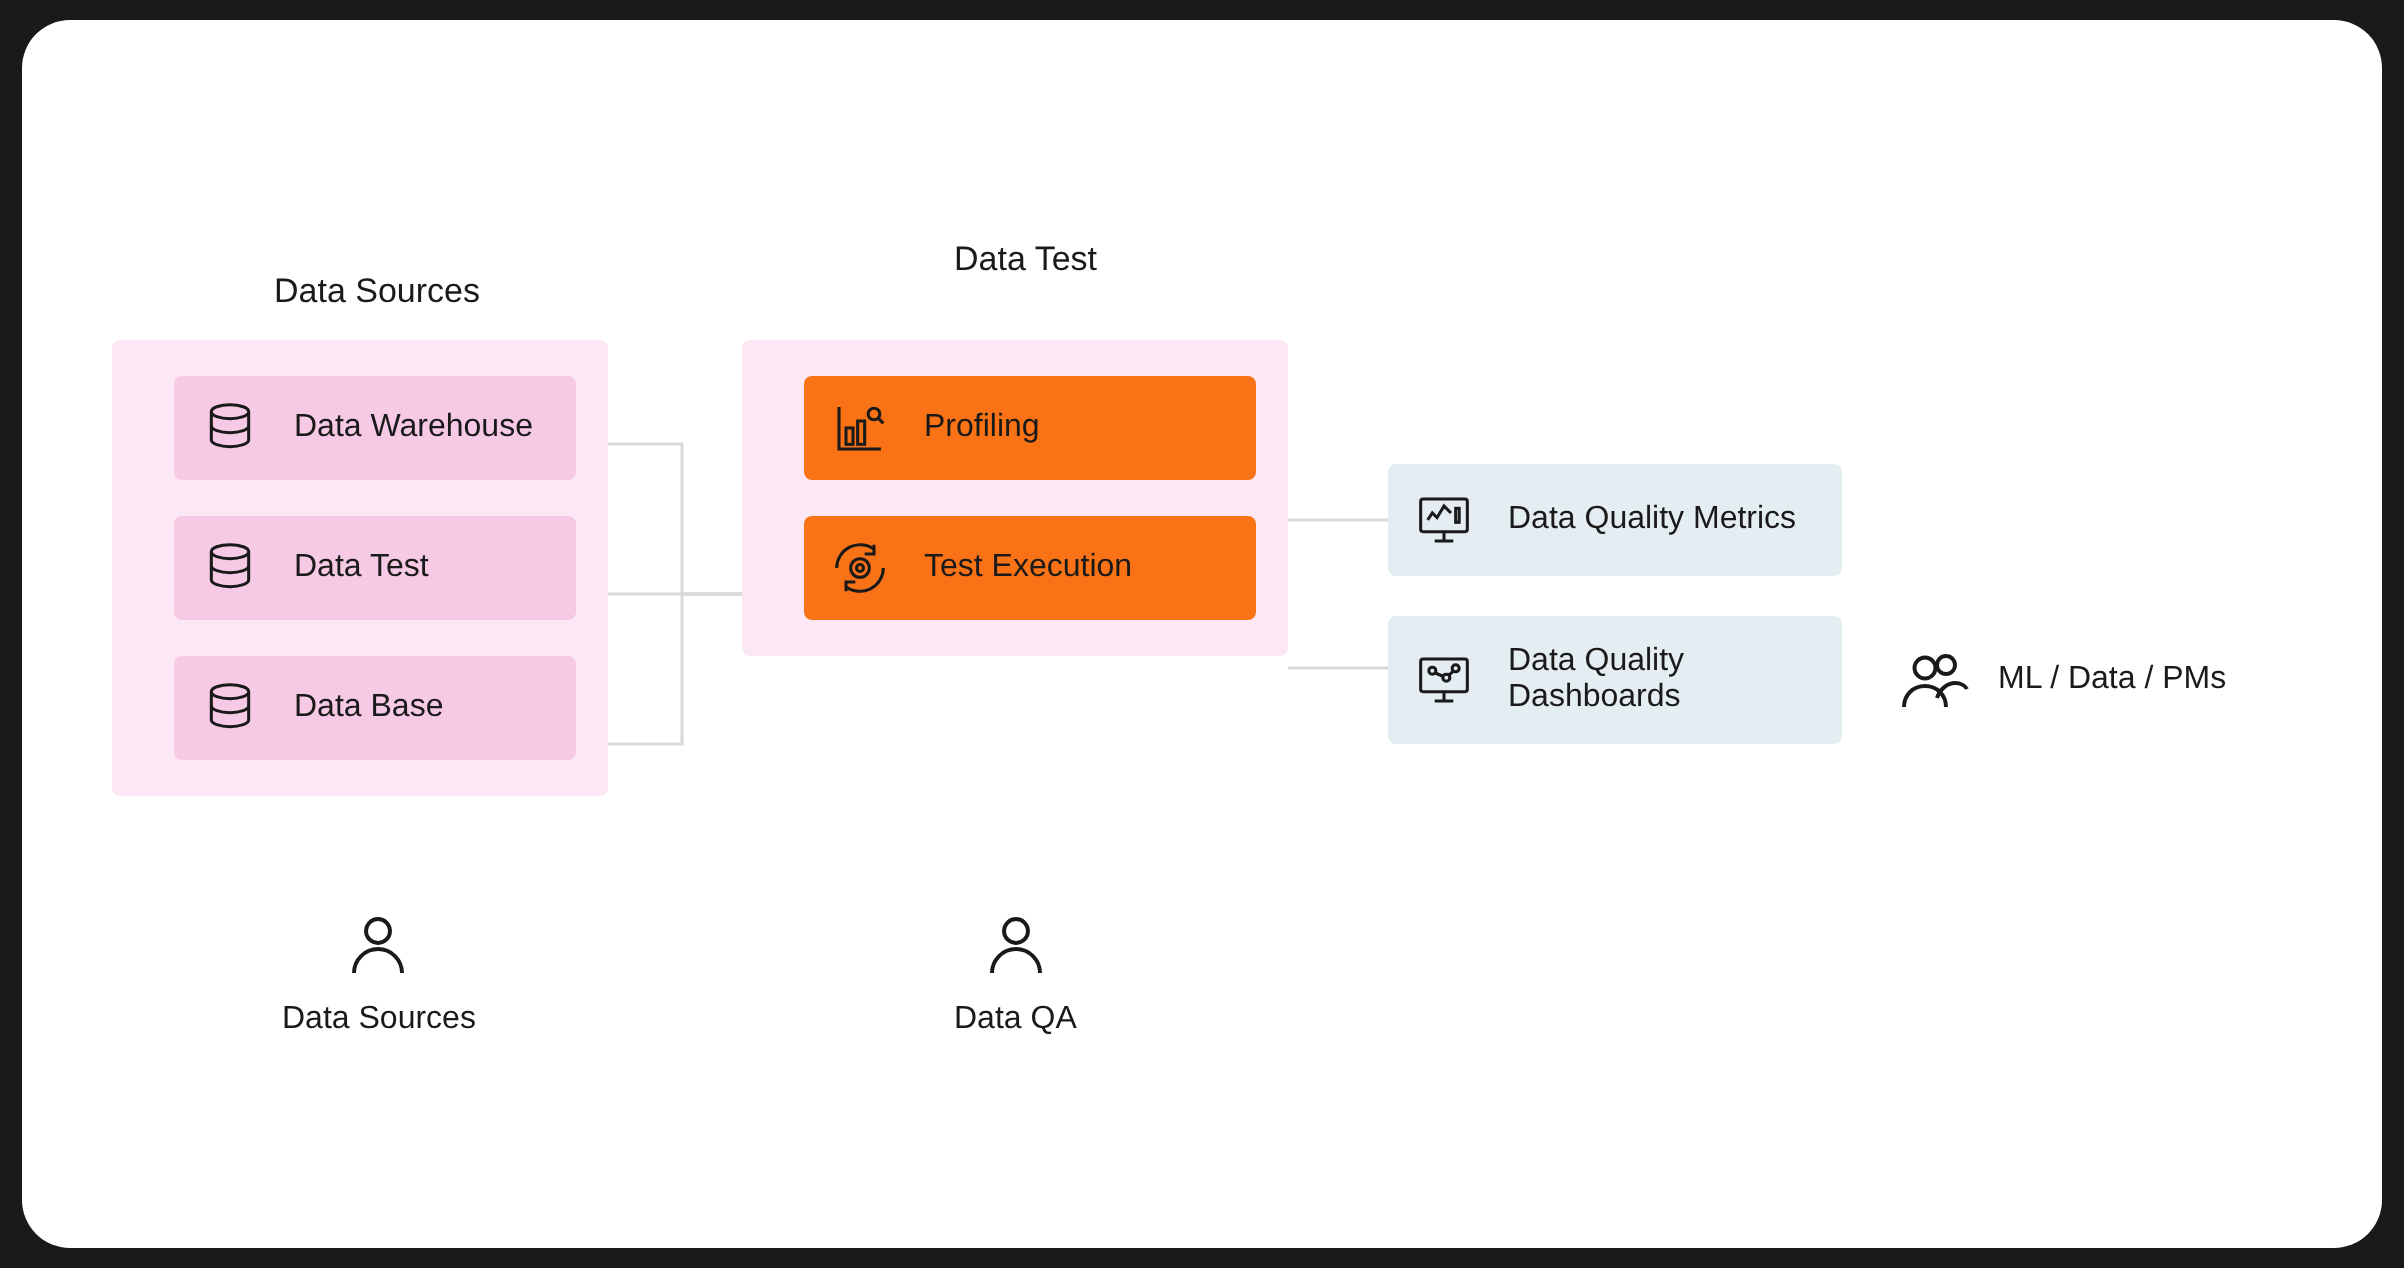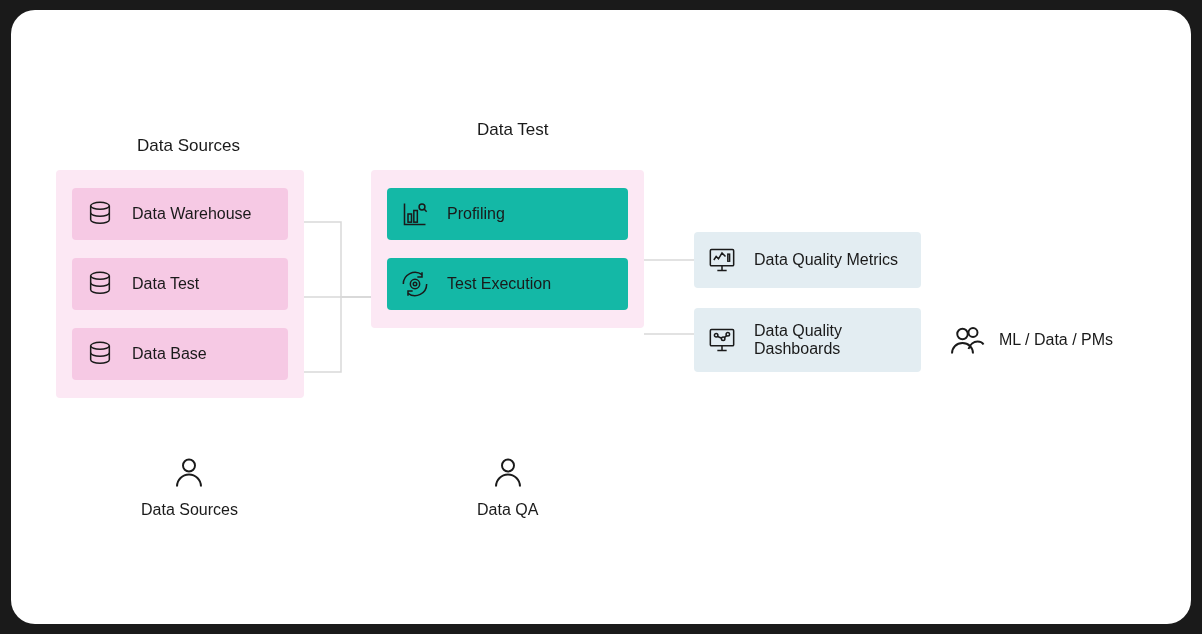--- a/index.html
+++ b/index.html
@@ -16,24 +16,24 @@
   .col-title{
     position:absolute;font-size:17px;color:#1a1a1a;font-weight:500;
   }
   .panel{
     position:absolute;background:#fce8f4;border-radius:4px;
     box-sizing:border-box;padding:18px 16px;
     display:flex;flex-direction:column;gap:18px;
   }
   .item{
     display:flex;align-items:center;gap:18px;
-    padding:12px 14px;border-radius:4px;min-height:52px;box-sizing:border-box;
+    padding:12px 14px;border-radius:4px;min-height:52px;box-sizing:border-box;margin-left:15px;
   }
   .item-pink{background:#f6c9e4;}
-  .item-pink2{background:#14b8a6;}
+  .item-pink2{background:#f97316;}
   .item-label{font-size:16px;color:#1a1a1a;}
   .icon-slot{width:28px;height:28px;display:flex;align-items:center;justify-content:center;flex-shrink:0;}
   .icon-slot svg{width:28px;height:28px;stroke:#1a1a1a;fill:none;stroke-width:1.3;}
   .role{
     position:absolute;display:flex;flex-direction:column;align-items:center;gap:10px;
   }
   .role-label{font-size:16px;color:#1a1a1a;}
   .role .icon-slot{width:36px;height:36px;}
   .role .icon-slot svg{width:36px;height:36px;}
   .out-col{

